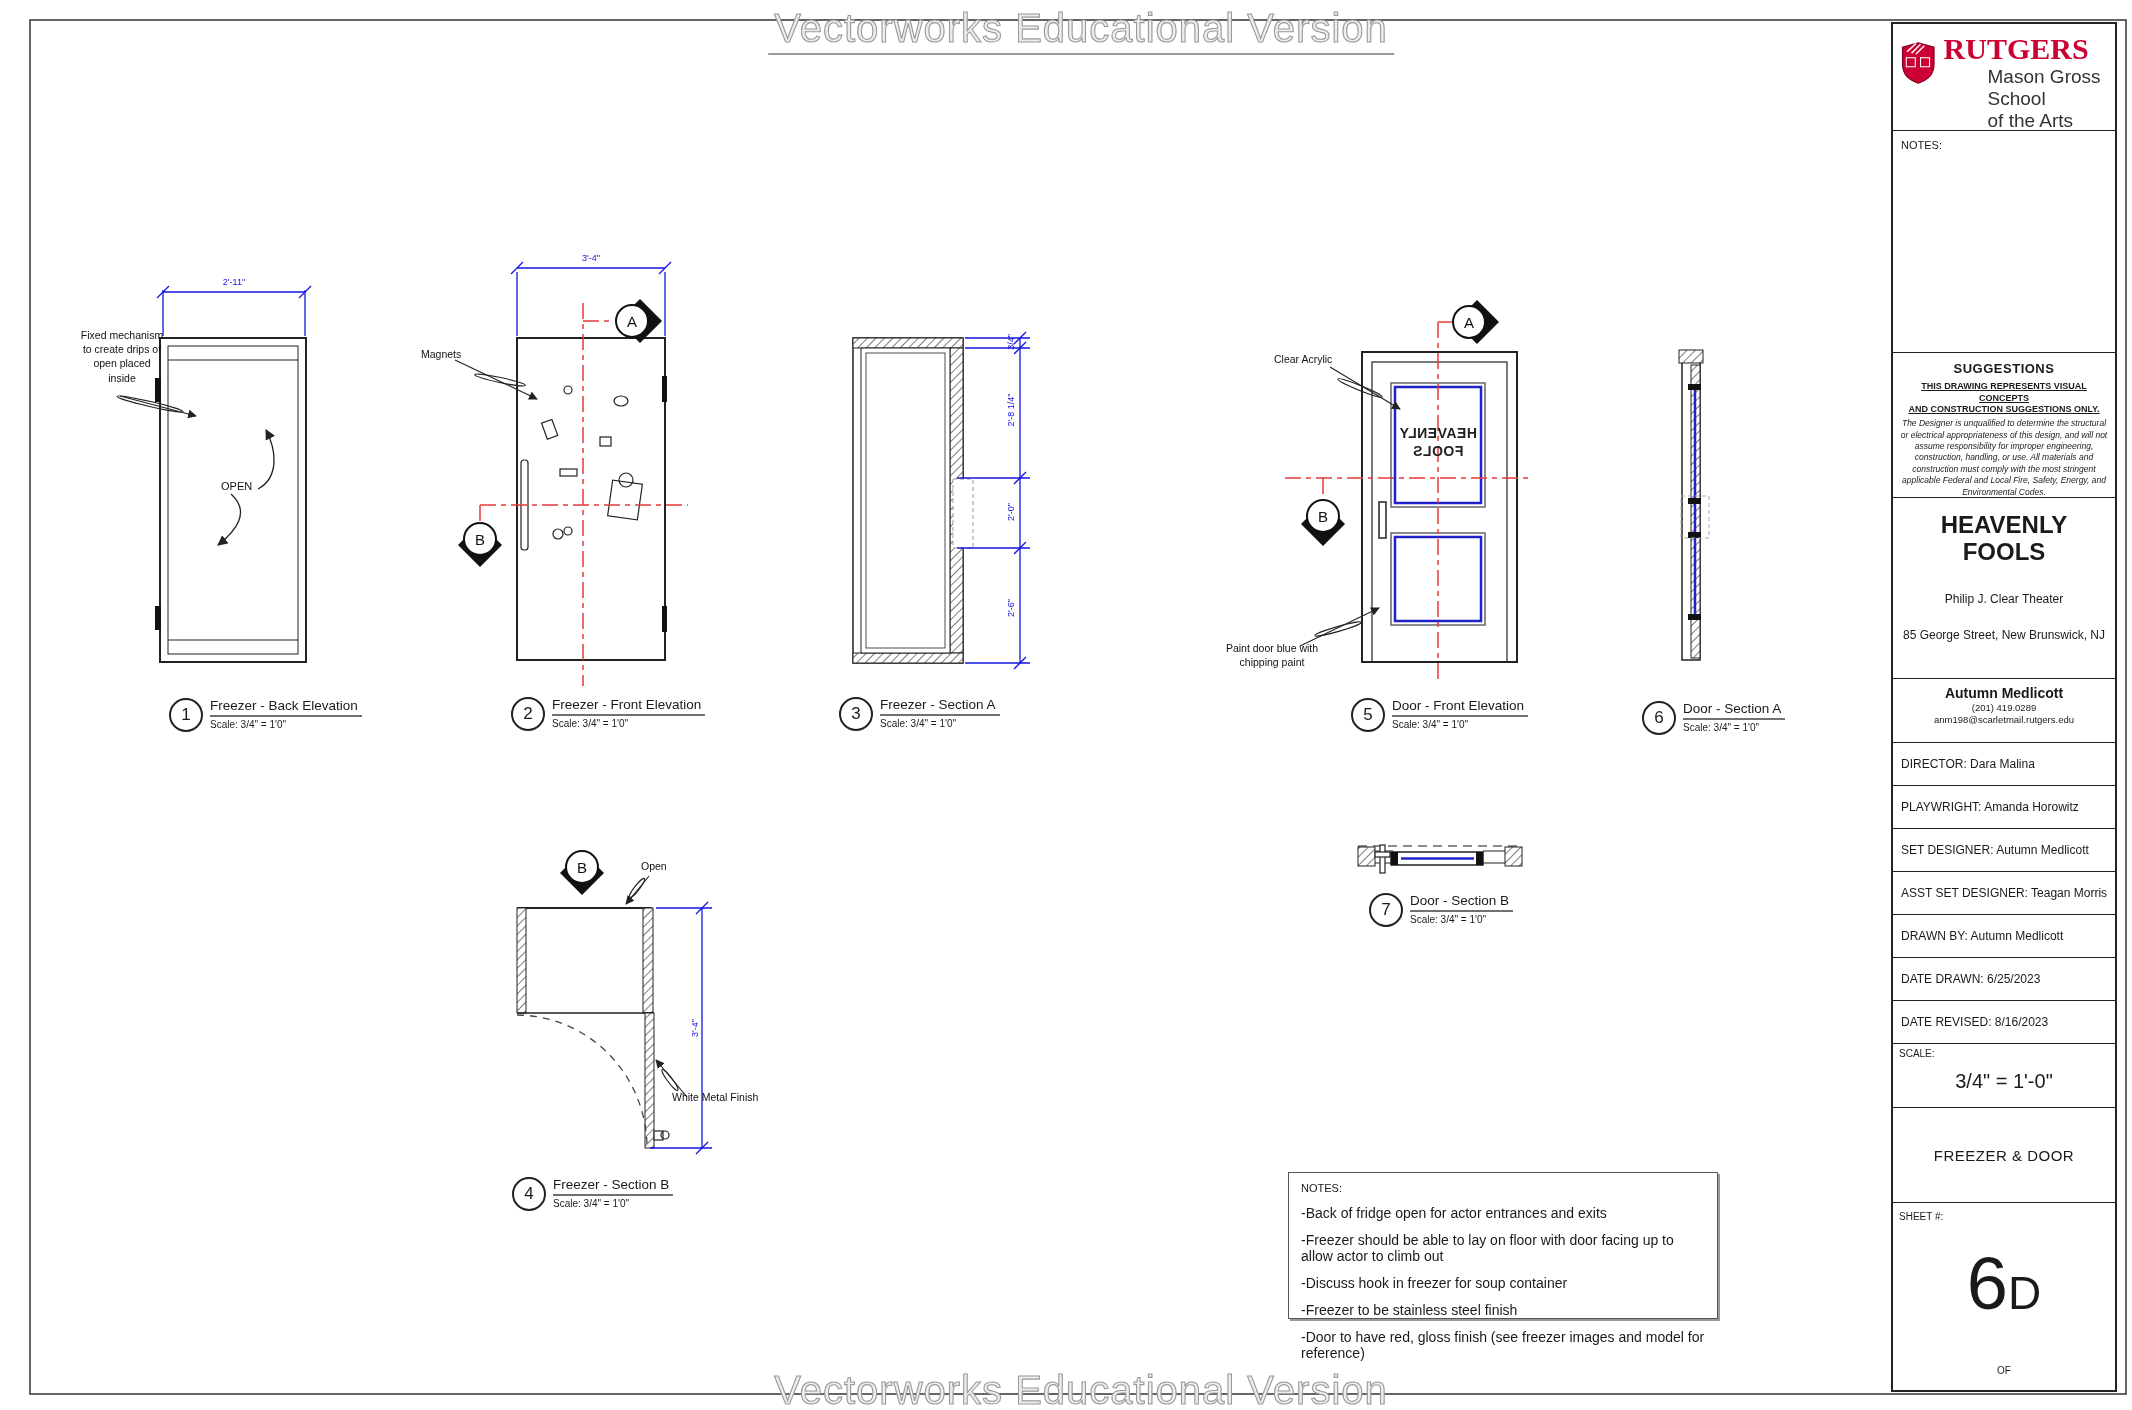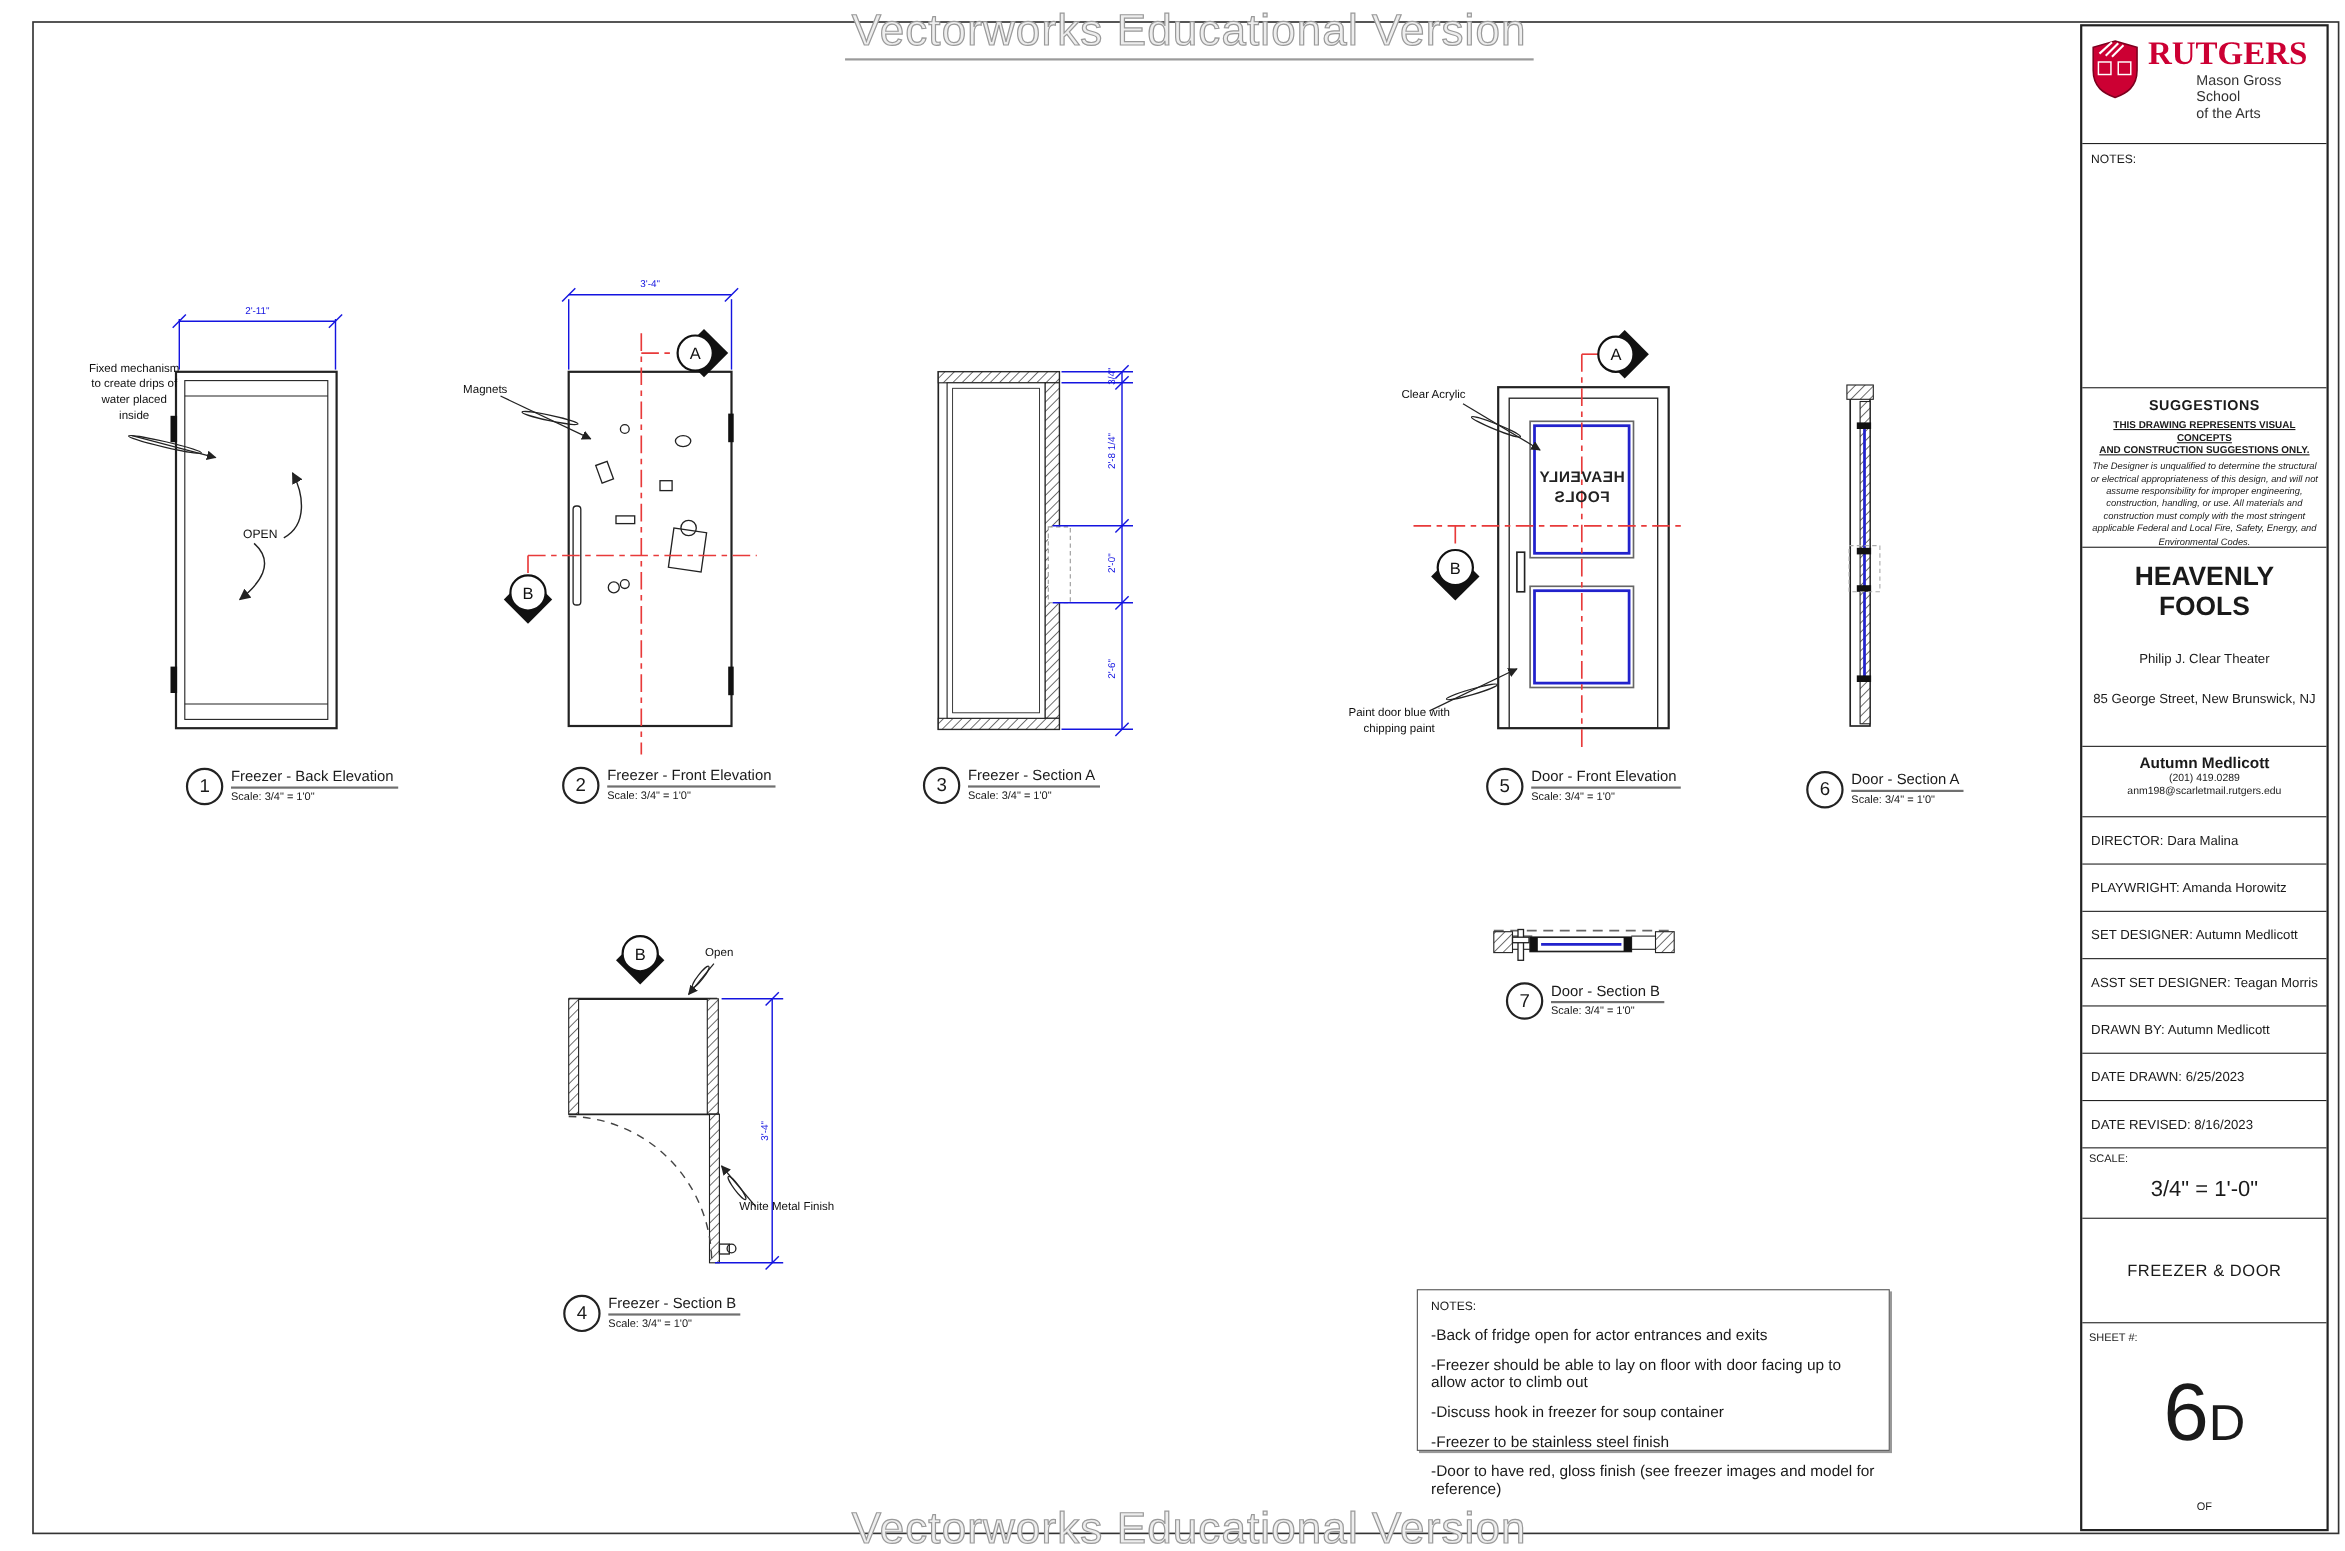--- a/index.html
+++ b/index.html
@@ -27,21 +27,21 @@
             background:#fff;padding:9px 12px;box-sizing:border-box;}
   .notesbox .nt{font-size:11px;}
   .notesbox .ni{font-size:14px;margin-top:11px;}
   
   .tblock{left:1891px;top:22px;width:226px;height:1370px;border:2px solid #222;background:#fff;
           box-sizing:border-box;display:flex;flex-direction:column;}
   .tb{border-top:1.5px solid #222;box-sizing:border-box;position:relative;flex:0 0 auto;}
   .tb:first-child{border-top:none;}
   .logo{height:106px;display:flex;align-items:flex-start;padding:10px 6px 0 8px;}
   .ru-word{font-family:"Liberation Serif",serif;font-weight:bold;font-size:30px;color:#cc0033;line-height:1;}
-  .ru-school{font-size:13px;color:#333;line-height:1.15;margin:2px 0 0 44px;}
+  .ru-school{font-size:19px;color:#333;line-height:1.15;margin:2px 0 0 44px;}
   .tb-notes{height:222px;}
   .tb-notes .lbl{font-size:11px;padding:8px;}
   .tb-disc{height:145px;text-align:center;padding:8px 6px;}
   .disc-h{font-size:13px;font-weight:bold;letter-spacing:.5px;}
   .disc-u{font-size:9px;font-weight:bold;text-decoration:underline;margin-top:5px;line-height:1.3;}
   .disc-b{font-size:8.5px;font-style:italic;margin-top:2px;line-height:1.35;}
   .tb-show{height:181px;text-align:center;padding-top:14px;}
   .show-t{font-size:24px;font-weight:bold;line-height:1.12;}
   .show-v{font-size:12px;margin-top:26px;}
   .show-a{font-size:12px;margin-top:22px;text-align:center;}
@@ -263,21 +263,21 @@
       <rect x="1380" y="845" width="5" height="28" fill="#fff" stroke-width="1.2"></rect>
       <rect x="1375" y="852" width="15" height="5" fill="#fff" stroke-width="1.2"></rect>
     </g>
   </svg>
 
   <div class="abs wm" style="left:1081px;top:6px;">Vectorworks Educational Version</div>
   <div class="abs wm" style="left:1081px;top:1368px;">Vectorworks Educational Version</div>
 
   <div class="abs ann preline" style="left:48px;top:328px;width:148px;text-align:center;">Fixed mechanism
 to create drips of
-water placed
+open placed
 inside</div>
   <div class="abs ann" style="left:221px;top:479px;font-size:11px;">OPEN</div>
   <div class="abs dim hc" style="left:234px;top:277px;">2'-11"</div>
 
   <div class="abs ann" style="left:421px;top:347px;">Magnets</div>
   <div class="abs dim hc" style="left:591px;top:253px;">3'-4"</div>
 
   <div class="abs dim rot" style="left:1011px;top:342px;">3/4"</div>
   <div class="abs dim rot" style="left:1011px;top:410px;">2'-8 1/4"</div>
   <div class="abs dim rot" style="left:1011px;top:512px;">2'-0"</div>

